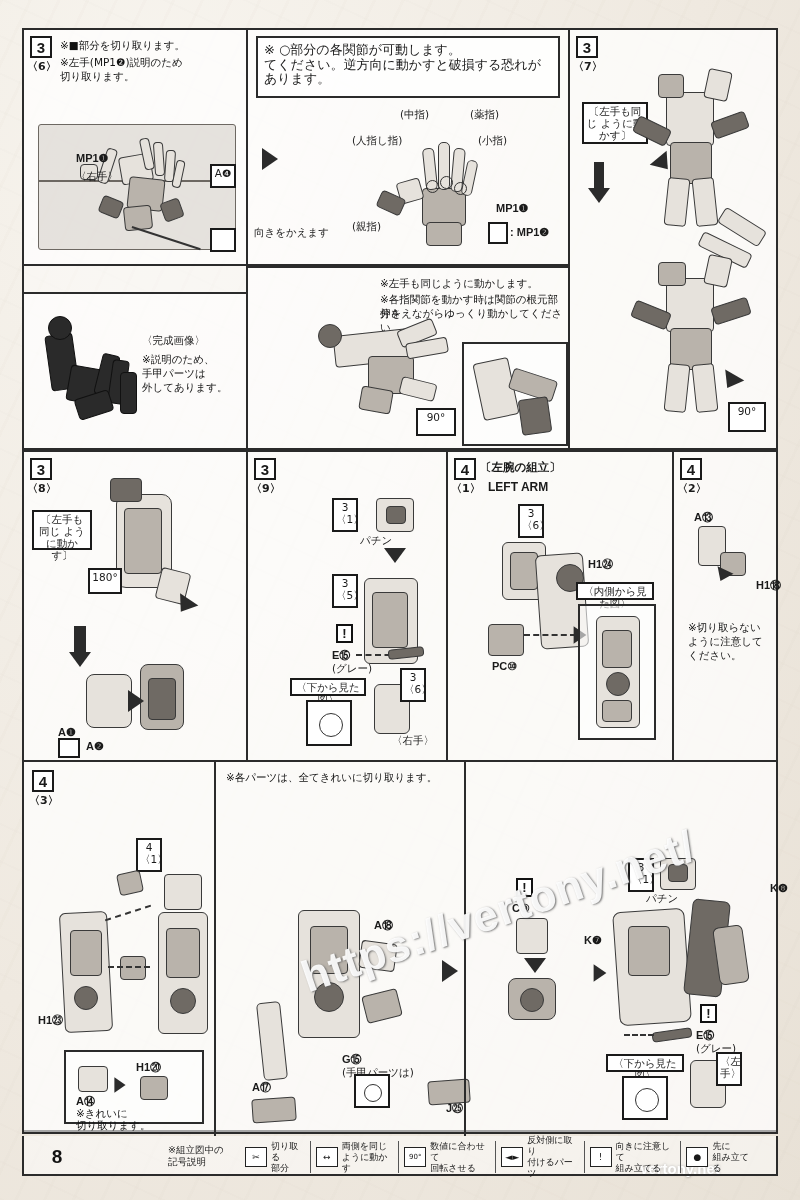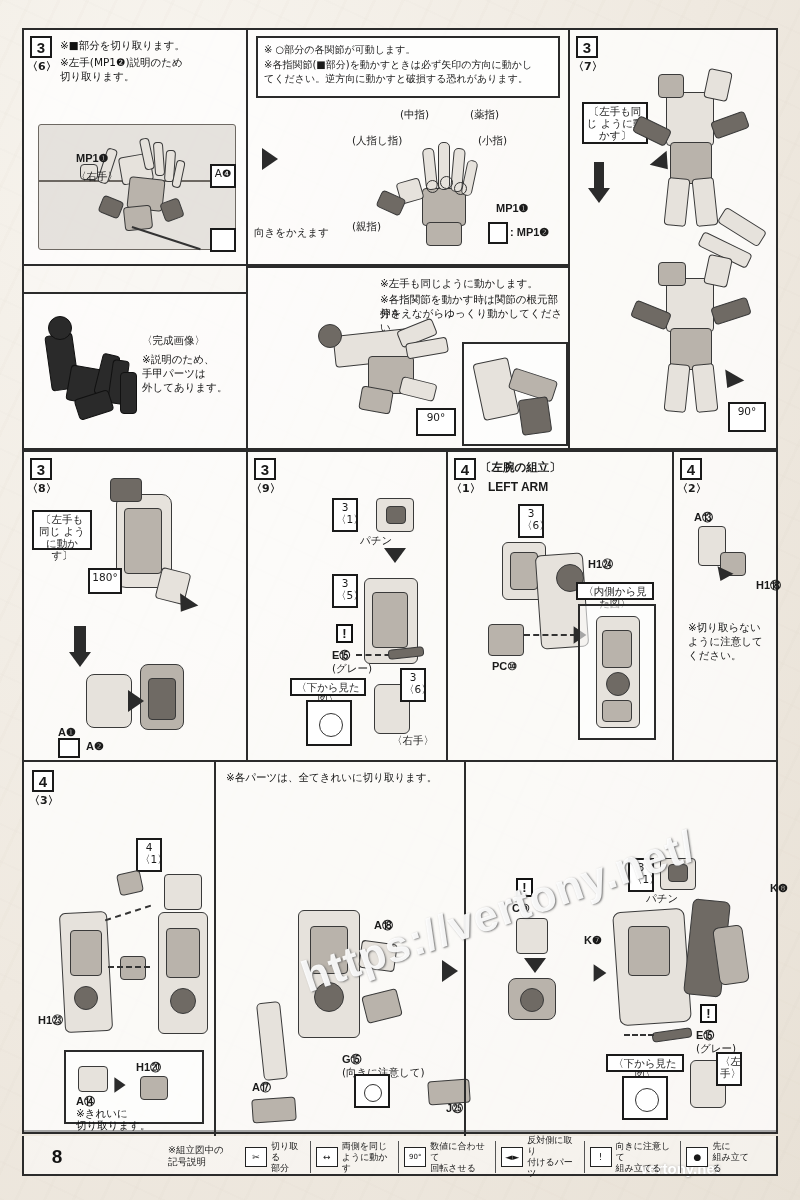--- a/index.html
+++ b/index.html
@@ -45,21 +45,21 @@
     width:28px;
   }
   .jp{font-family:"DejaVu Sans", sans-serif;}
   .note{
     position:absolute;font-size:10.5px;line-height:14px;
     font-family:"DejaVu Sans", sans-serif;color:#111;
   }
   .notebox{
     position:absolute;box-sizing:border-box;border:2px solid #2b2b2b;
     background:rgba(255,255,255,.7);padding:5px 6px;
-    font-size:10px;line-height:14.5px;font-family:"DejaVu Sans", sans-serif;
+    font-size:13px;line-height:14.5px;font-family:"DejaVu Sans", sans-serif;
   }
   .lbl{
     position:absolute;font-size:11px;font-weight:bold;white-space:nowrap;
     font-family:"Liberation Sans",sans-serif;
   }
   .jplbl{
     position:absolute;font-size:10.5px;font-family:"DejaVu Sans",sans-serif;
     white-space:nowrap;
   }
   .tag{
@@ -184,21 +184,20 @@
 
       <div class="jplbl" style="left:118px;top:40px;">〈完成画像〉</div>
       <div class="note" style="left:118px;top:58px;">※説明のため、</div>
       <div class="note" style="left:118px;top:72px;">手甲パーツは</div>
       <div class="note" style="left:118px;top:86px;">外してあります。</div>
     </div>
 
     <div class="panel" style="left:222px;top:-2px;width:324px;height:238px;">
       <div class="notebox" style="left:8px;top:6px;width:304px;height:62px;">
         <div>※ ○部分の各関節が可動します。</div>
-        <div>※各指関節(■部分)を動かすときは必ず矢印の方向に動かし</div>
         <div>てください。逆方向に動かすと破損する恐れがあります。</div>
       </div>
 
       <div class="arrow-r" style="left:14px;top:118px;"></div>
 
       <div class="part m r4" style="left:174px;top:158px;width:42px;height:36px;"></div>
       <div class="part l r4" style="left:150px;top:150px;width:22px;height:20px;transform:rotate(-16deg);"></div>
       <div class="part d r4" style="left:130px;top:164px;width:24px;height:16px;transform:rotate(24deg);"></div>
       <div class="part l" style="left:176px;top:118px;width:10px;height:40px;border-radius:5px;transform:rotate(-6deg);"></div>
       <div class="part l" style="left:190px;top:112px;width:10px;height:46px;border-radius:5px;transform:rotate(0deg);"></div>
@@ -442,21 +441,21 @@
       <div class="part l r4" style="left:236px;top:240px;width:22px;height:76px;border-radius:5px;transform:rotate(-6deg);"></div>
       <div class="lbl" style="left:228px;top:318px;">A⑰</div>
 
       <div class="part l r4" style="left:274px;top:148px;width:60px;height:126px;border-radius:6px;"></div>
       <div class="part m r4" style="left:286px;top:164px;width:36px;height:46px;"></div>
       <div class="part d rnd" style="left:290px;top:220px;width:28px;height:28px;"></div>
       <div class="part l r4" style="left:336px;top:180px;width:34px;height:26px;transform:rotate(8deg);"></div>
       <div class="lbl" style="left:350px;top:156px;">A⑱</div>
       <div class="part m r4" style="left:340px;top:230px;width:34px;height:26px;transform:rotate(-14deg);"></div>
       <div class="lbl" style="left:318px;top:290px;">G⑮</div>
-      <div class="jplbl" style="left:318px;top:304px;">(向きに注意して)</div>
+      <div class="jplbl" style="left:318px;top:304px;">(手甲パーツは)</div>
       <div class="tag" style="left:330px;top:312px;width:36px;height:34px;">
         <span class="circ" style="position:absolute;left:8px;top:8px;width:16px;height:16px;"></span>
       </div>
       <div class="part m r4" style="left:228px;top:336px;width:42px;height:22px;transform:rotate(-4deg);"></div>
       <div class="lbl" style="left:422px;top:340px;">J㉕</div>
       <div class="part m r4" style="left:404px;top:318px;width:40px;height:22px;transform:rotate(-4deg);"></div>
 
       <div class="arrow-r" style="left:418px;top:198px;"></div>
       <div class="divider" style="left:440px;top:0;width:2px;height:374px;"></div>
 

